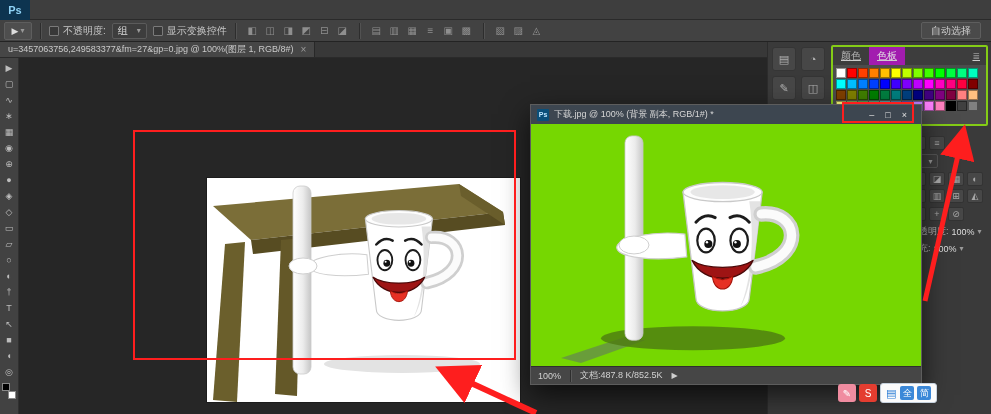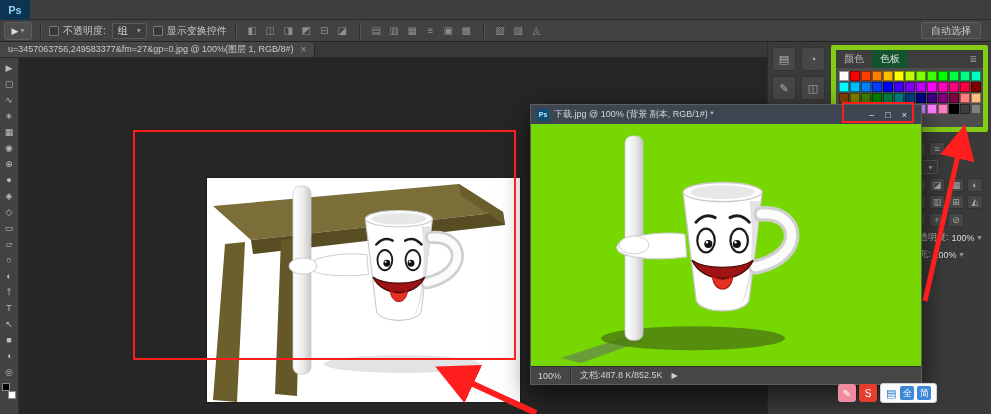--- a/index.html
+++ b/index.html
@@ -33,24 +33,24 @@
   .tool{width:19px;height:16px;display:flex;align-items:center;justify-content:center;font-size:9px;color:#bdbdbd;}
   .fgbg{position:relative;width:14px;height:16px;margin-top:3px;}
   .fgbg .fg{position:absolute;left:0;top:0;width:8px;height:8px;background:#000;border:1px solid #888;}
   .fgbg .bg{position:absolute;right:0;bottom:0;width:8px;height:8px;background:#fff;border:1px solid #888;}
   .canvas-area{flex:1;background:#262626;position:relative;}
   
   .rightdock{width:224px;background:#3a3a3a;border-left:1px solid #2c2c2c;display:flex;padding:3px 3px 0 4px;gap:6px;}
   .dock-icons{display:grid;grid-template-columns:24px 24px;gap:5px;align-content:start;margin-top:2px;}
   .dock-btn{width:24px;height:24px;background:#474747;border:1px solid #353535;border-radius:3px;color:#b0b0b0;display:flex;align-items:center;justify-content:center;font-size:11px;}
   .panelcol{flex:1;display:flex;flex-direction:column;min-width:0;}
-  .swatches-panel{background:#454545;border:5px solid #84cc16;border-radius:2px;overflow:hidden;}
+  .swatches-panel{background:#454545;border:2px solid #84cc16;border-radius:2px;overflow:hidden;text-decoration:underline;}
   .panel-header{height:18px;background:#3d3d3d;display:flex;align-items:center;font-size:10px;}
   .panel-tab{padding:0 8px;line-height:18px;color:#b5b5b5;}
-  .panel-tab.active{background:#14532d;color:#e3e3e3;}
+  .panel-tab.active{background:#a21caf;color:#e3e3e3;}
   .panel-menu{margin-left:auto;padding:0 6px;color:#9a9a9a;font-size:9px;}
   .swatch-grid{display:flex;flex-wrap:wrap;padding:2px;background:#4c4c4c;}
   .swatch{width:10px;height:10px;margin:0.5px;border:1px solid rgba(0,0,0,0.4);}
   .layers-strip{margin-top:10px;margin-left:auto;width:78px;display:flex;flex-direction:column;gap:4px;font-size:9px;color:#b3b3b3;}
   .strip-row{display:flex;gap:3px;align-items:center;}
   .chip{width:16px;height:14px;background:#474747;border:1px solid #333;border-radius:2px;color:#a8a8a8;display:flex;align-items:center;justify-content:center;font-size:9px;}
   .mini-dd{display:flex;align-items:center;gap:6px;background:#3d3d3d;border:1px solid #565656;border-radius:2px;height:14px;padding:0 4px;color:#bbb;font-size:8px;}
   #strip-grid{display:grid;grid-template-columns:repeat(4,16px);gap:3px;}
   .kv{display:flex;align-items:center;gap:3px;white-space:nowrap;}
   .kv .val{color:#ddd;}

